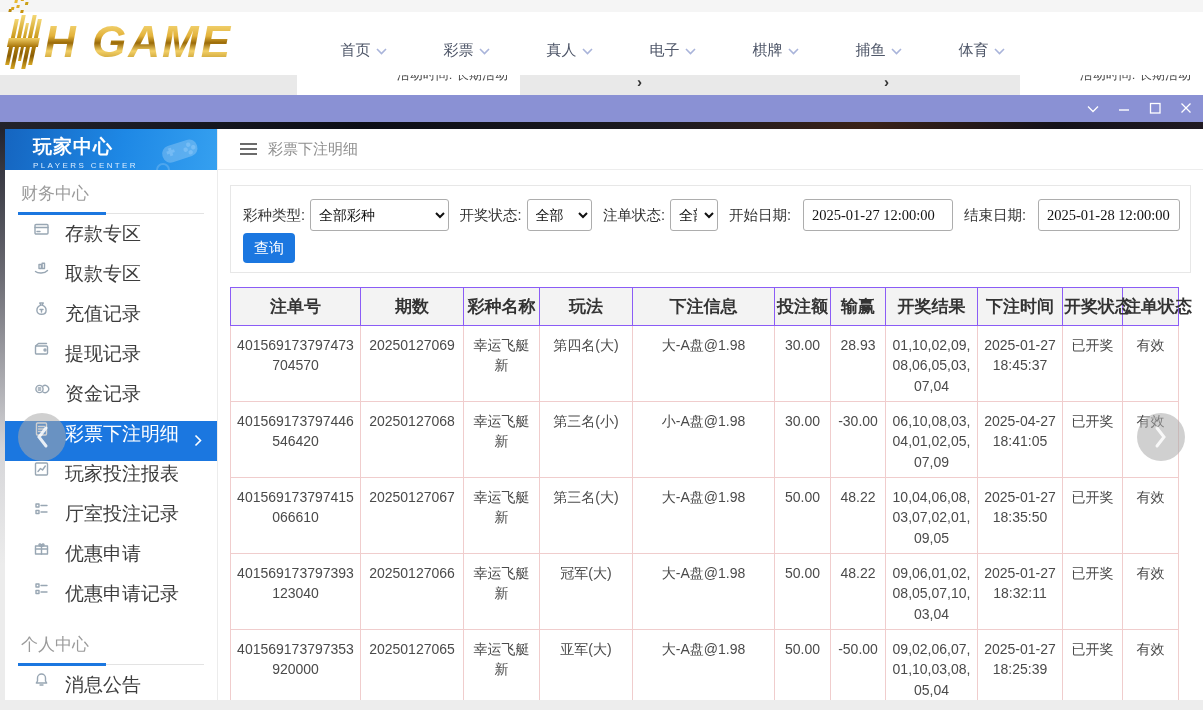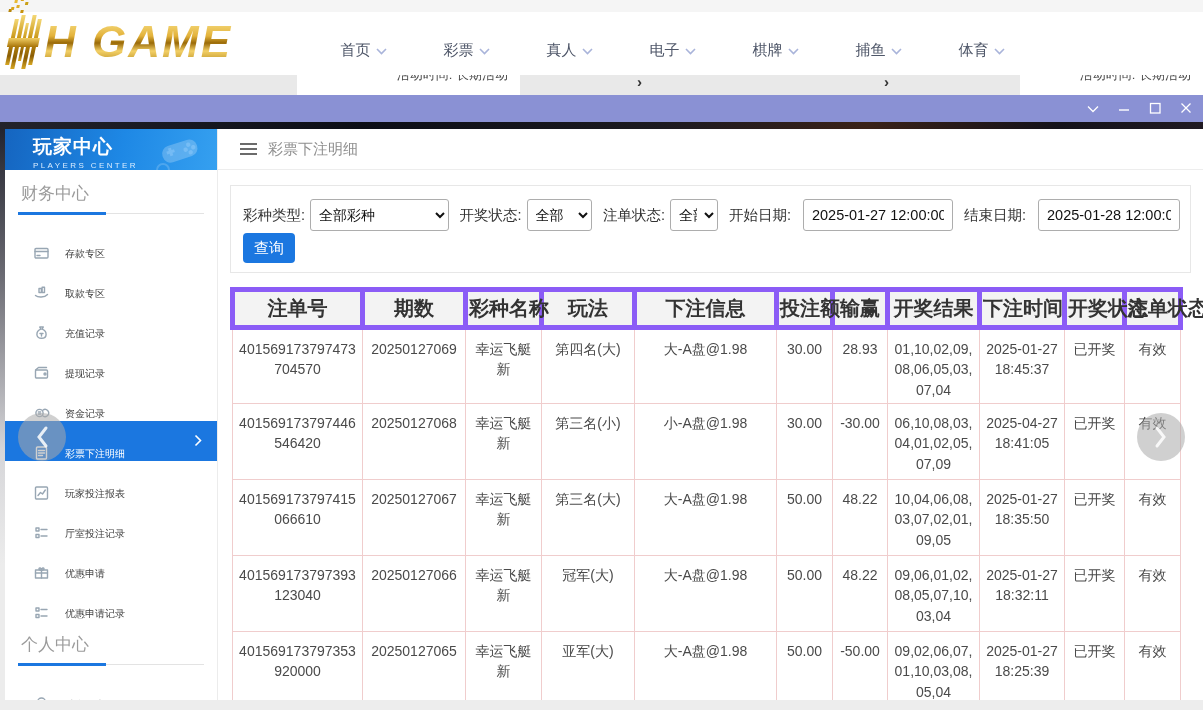--- a/index.html
+++ b/index.html
@@ -50,22 +50,22 @@
       border-right:1px solid #ececec; overflow:hidden; }
   .sb-header { position:relative; height:41px; background:linear-gradient(100deg,#1565c0,#1e88e5 55%,#35a0f0);
       color:#fff; padding:5px 0 8px 28px; overflow:hidden; }
   .sb-title { font-size:19px; font-weight:bold; letter-spacing:1px; }
   .sb-sub { font-size:8px; letter-spacing:2.4px; color:#d8ecff; margin-top:1px; }
   .sb-header svg.pad { position:absolute; right:10px; top:4px; opacity:.5; }
   .sb-section-title { font-size:17px; color:#9b9b9b; margin:14px 0 0 16px; line-height:20px; }
   .sb-divider { position:relative; height:1px; background:#e3e3e3; margin:9px 13px 7px 13px; }
   .sb-divider::before { content:''; position:absolute; left:0; top:-1px; height:3px; width:88px; background:#1b77e0; }
   .sb-menu { list-style:none; }
-  .sb-menu li { position:relative; height:40px; display:flex; align-items:flex-end; padding-left:28px;
-      font-size:10px; color:#3d3d3d; cursor:pointer; }
+  .sb-menu li { position:relative; height:40px; display:flex; align-items:flex-start; padding-left:28px;
+      font-size:19px; color:#3d3d3d; cursor:pointer; }
   .sb-menu li svg.mi { margin-right:15px; flex:none; }
   .sb-menu li.active { background:#1b77e0; color:#fff; }
   .mi { stroke:#98a6b3; fill:none; stroke-width:1.4; stroke-linecap:round; stroke-linejoin:round; }
   li.active .mi { stroke:#fff; }
   .item-chevron { position:absolute; right:15px; top:13px; }
 
   
   .arrow-circle { position:absolute; width:48px; height:48px; border-radius:50%;
       background:rgba(170,170,170,.55); top:413px; z-index:10; display:flex; align-items:center; justify-content:center; cursor:pointer; }
   .arrow-circle.left { left:18px; }
@@ -79,27 +79,27 @@
   .crumb-title { font-size:15px; color:#8f8f8f; }
 
   .filter-panel { margin:15px 12px 0 12px; border:1px solid #e7e7e7; background:#fff; padding:13px 10px 9px 12px; }
   .filter-row { display:flex; align-items:center; }
   .filter-row label { font-size:14.5px; color:#333; margin-right:5px; white-space:nowrap; }
   .filter-row label.gap { margin-left:11px; }
   .filter-row select { height:32px; border:1px solid #adadad; border-radius:3px; background:#fff;
       font-size:14px; color:#111; padding:0 4px; font-family:"Liberation Sans",sans-serif; }
   .sel-lottery { width:140px; } .sel-draw { width:66px; } .sel-order { width:48px; }
   .filter-row input { height:32px; border:1px solid #adadad; border-radius:3px; font-size:14.5px; color:#111;
-      padding:0 8px; font-family:Liberation Sans, sans-serif;margin-left:7px; }
+      padding:0 8px; font-family:Liberation Serif, serif;margin-left:7px; }
   .inp-start { width:150px; } .inp-end { width:142px; }
   .query-btn { margin-top:2px; width:52px; height:30px; background:#1b77e0; border:none; border-radius:4px;
       color:#fff; font-size:15px; cursor:pointer; font-family:"Liberation Sans",sans-serif; }
 
   table.bets { margin:14px 0 0 12px; width:948px; border-collapse:collapse; table-layout:fixed; }
-  table.bets th { height:38px; background:#f3f3f3; border:5px solid #8b5cf6; font-size:20px; font-weight:bold;
+  table.bets th { height:38px; background:#f3f3f3; border:1px solid #8b5cf6; font-size:17px; font-weight:bold;
       color:#333; white-space:nowrap; padding:0 1px; }
   table.bets td { border:1px solid #f0cdcd; font-size:14px; color:#4a4a4a; text-align:center;
       vertical-align:top; padding:9px 3px 0 3px; line-height:1.45; }
   table.bets tbody tr { height:76px; }
   table.bets td:nth-child(1), table.bets td:nth-child(8) { word-break:break-all; }
 
   .bottom-strip { position:absolute; left:0; top:700px; width:1203px; height:10px; background:#ededed; z-index:9; cursor:pointer; }
 </style>
 </head>
 <body>

